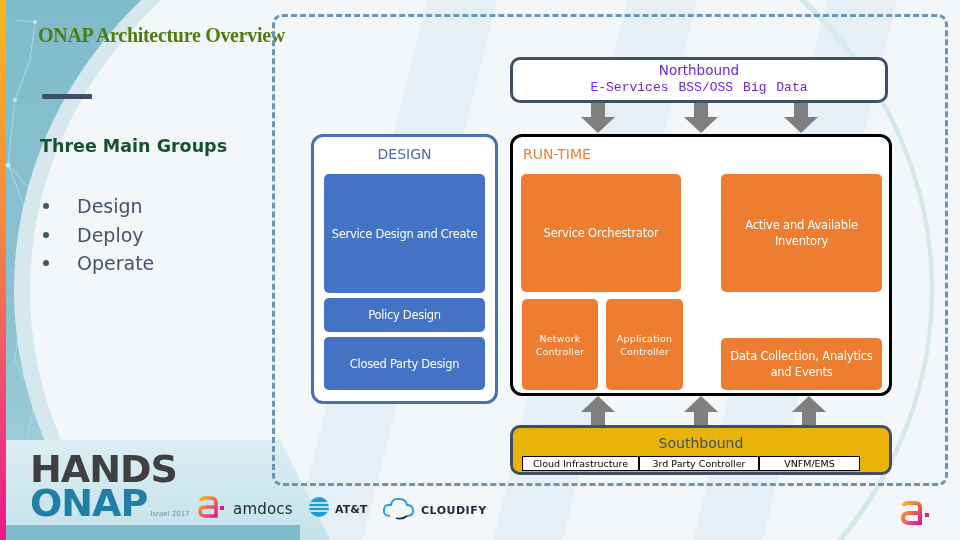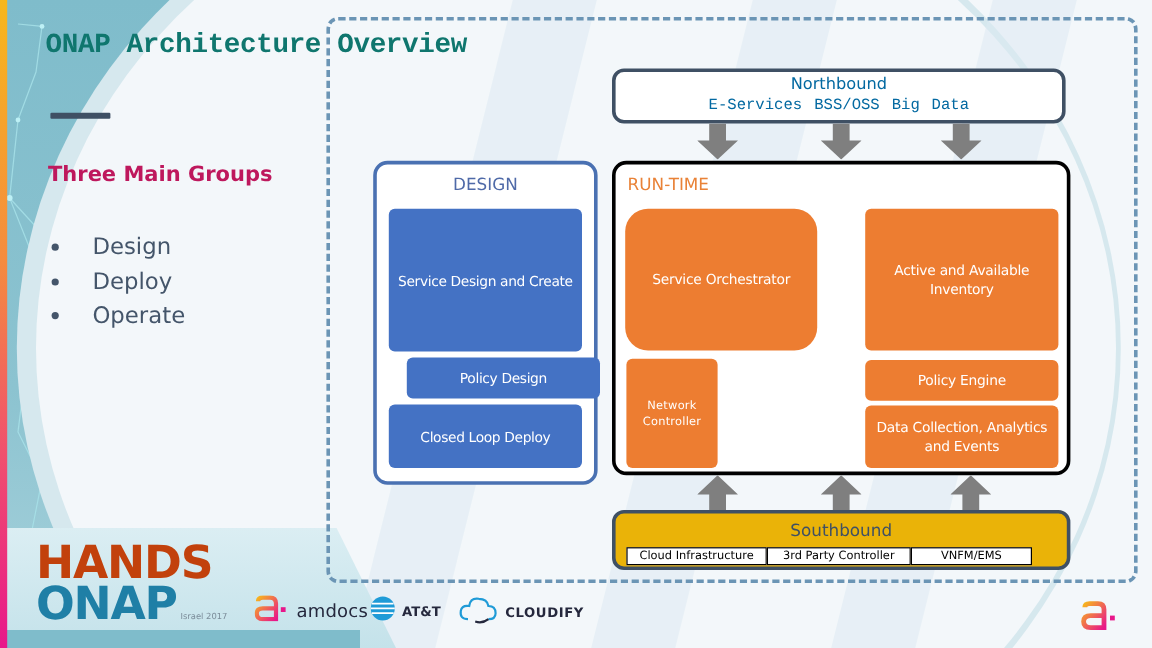--- a/index.html
+++ b/index.html
@@ -42,31 +42,31 @@
     }
     .accent-bar {
       position: absolute; left: 0; top: 0; width: 6px; height: 540px;
       background: linear-gradient(180deg, #f7b71c 0%, #f58c3e 40%, #f0506e 70%, #e8178a 100%);
     }
     .net-lines { position: absolute; left: 0; top: 0; width: 300px; height: 540px; }
 
     
     .page-title {
       position: absolute; left: 38px; top: 24px;
-      font-family: Liberation Mono, monospace; font-weight: bold;
-      font-size: 23px; color: #0f766e; letter-spacing: -0.3px;
+      font-family: Liberation Serif, serif; font-weight: bold;
+      font-size: 20px; color: #4d7c0f; letter-spacing: -0.3px;
     }
     .title-underline {
       position: absolute; left: 42px; top: 94px; width: 50px; height: 5px;
       background: #3f5064; border-radius: 1px;
     }
     .subtitle {
       position: absolute; left: 40px; top: 136px;
       font-family: "DejaVu Sans", sans-serif; font-weight: bold;
-      font-size: 17.5px; color: #be185d;
+      font-size: 17.5px; color: #14532d;
     }
     .bullets { position: absolute; left: 40px; top: 192px; list-style: none; }
     .bullets li {
       display: flex; align-items: center;
       font-family: "DejaVu Sans", sans-serif;
       font-size: 19px; color: #44556a; height: 28.5px;
     }
     .bullets .dot {
       width: 6px; height: 6px; border-radius: 50%; background: #44556a;
       margin-left: 3px; margin-right: 28px;
@@ -75,21 +75,21 @@
     
     .outer-frame {
       position: absolute; left: 272px; top: 14px; width: 676px; height: 472px;
       border: 3px dashed #6b95b5; border-radius: 10px;
     }
 
     
     .northbound {
       position: absolute; left: 510px; top: 57px; width: 378px; height: 46px;
       border: 3px solid #3f5064; border-radius: 10px; background: #fff;
-      text-align: center; color: #0369a1; font-family: "DejaVu Sans", sans-serif;
+      text-align: center; color: #6d28d9; font-family: "DejaVu Sans", sans-serif;
     }
     .northbound .nb-title { font-size: 13.5px; margin-top: 2px; line-height: 17px; }
     .northbound .nb-items { font-size: 13px; line-height: 17px; word-spacing: 2px; font-family: Liberation Mono, monospace; }
     .northbound .nb-items span { margin: 0 5px; }
 
     
     .arrow { position: absolute; width: 34px; height: 30px; }
     .arrow svg { width: 100%; height: 100%; display: block; }
 
     
@@ -139,21 +139,21 @@
       font-size: 9.5px; color: #000; text-align: center; line-height: 13px;
       font-family: "DejaVu Sans", sans-serif; white-space: nowrap;
     }
 
     
     .logo-hands {
       position: absolute; left: 30px; top: 452px;
       font-family: "DejaVu Sans", sans-serif; font-weight: bold;
       font-size: 38px; line-height: 34px; letter-spacing: -1px;
     }
-    .logo-hands .l1 { color: #c2410c; }
+    .logo-hands .l1 { color: #404040; }
     .logo-hands .l2 { color: #1f7fa6; }
     .logo-hands .l2 small { font-size: 7px; color: #7b8c99; font-weight: normal; letter-spacing: 0; margin-left: 3px; }
     .partner {
       position: absolute; top: 496px; display: flex; align-items: center;
       font-family: "DejaVu Sans", sans-serif; color: #25283d;
     }
     .partner .ic { display: inline-block; margin-right: 5px; }
     .amdocs-name { font-size: 15px; letter-spacing: 0.2px; }
     .att-name { font-size: 11px; font-weight: bold; }
     .cloudify-name { font-size: 11px; font-weight: bold; letter-spacing: 0.5px; }
@@ -231,30 +231,30 @@
   </div>
   <div class="arrow" style="left:784px; top:103px;">
     <svg viewBox="0 0 34 30">
         <polygon points="10,0 24,0 24,14 34,14 17,30 0,14 10,14" fill="#7f7f7f"></polygon>
       </svg>
   </div>
 
   <div class="design-box">
     <div class="design-label">DESIGN</div>
     <div class="blue-block" style="left:10px; top:37px; width:161px; height:119px;">Service Design and Create</div>
-    <div class="blue-block" style="left:10px; top:161px; width:161px; height:34px;margin-left:15px;">Policy Design</div>
-    <div class="blue-block" style="left:10px; top:200px; width:161px; height:53px;">Closed Loop Deploy</div>
+    <div class="blue-block" style="left:10px; top:161px; width:161px; height:34px;">Policy Design</div>
+    <div class="blue-block" style="left:10px; top:200px; width:161px; height:53px;">Closed Party Design</div>
   </div>
 
   <div class="runtime-box">
     <div class="runtime-label">RUN-TIME</div>
-    <div class="orange-block" style="left:8px; top:37px; width:160px; height:118px;border-radius:19px;">Service Orchestrator</div>
+    <div class="orange-block" style="left:8px; top:37px; width:160px; height:118px;">Service Orchestrator</div>
     <div class="orange-block small" style="left:9px; top:162px; width:76px; height:91px;">Network Controller</div>
+    <div class="orange-block small" style="left:93px; top:162px; width:77px; height:91px;">Application Controller</div>
     <div class="orange-block" style="left:208px; top:37px; width:161px; height:118px; padding:0 8px;">Active and Available Inventory</div>
-    <div class="orange-block" style="left:208px; top:163px; width:161px; height:34px;">Policy Engine</div>
     <div class="orange-block" style="left:208px; top:201px; width:161px; height:52px; padding:0 4px;">Data Collection, Analytics and Events</div>
   </div>
 
   <div class="arrow" style="left:581px; top:396px;">
     <svg viewBox="0 0 34 30">
         <polygon points="17,0 34,16 24,16 24,30 10,30 10,16 0,16" fill="#7f7f7f"></polygon>
       </svg>
   </div>
   <div class="arrow" style="left:684px; top:396px;">
     <svg viewBox="0 0 34 30">
@@ -272,21 +272,21 @@
     <div class="sb-cell" style="left:9px; width:117px;">Cloud Infrastructure</div>
     <div class="sb-cell" style="left:126px; width:120px;">3rd  Party Controller</div>
     <div class="sb-cell" style="left:246px; width:101px;">VNFM/EMS</div>
   </div>
 
   <div class="logo-hands">
     <div class="l1">HANDS</div>
     <div class="l2"><span>ONAP</span><small>Israel 2017</small></div>
   </div>
 
-  <div class="partner" style="left:212px;justify-content:flex-end;">
+  <div class="partner" style="left:198px;justify-content:flex-end;">
     <span class="ic">
       <svg width="30" height="22" viewBox="0 0 30 22">
         <defs>
             <linearGradient id="ag" x1="0" y1="0" x2="1" y2="1">
               <stop offset="0" stop-color="#f7b71c"></stop>
               <stop offset="1" stop-color="#e8178a"></stop>
             </linearGradient>
           </defs>
         <path d="M3,5 Q3,2 7,2 L13,2 Q18,2 18,7 L18,20 L7,20 Q2,20 2,15 Q2,11 7,11 L17,11" fill="none" stroke="url(#ag)" stroke-width="3.5"></path>
         <rect x="22" y="10" width="4" height="4" fill="#e8178a"></rect>

